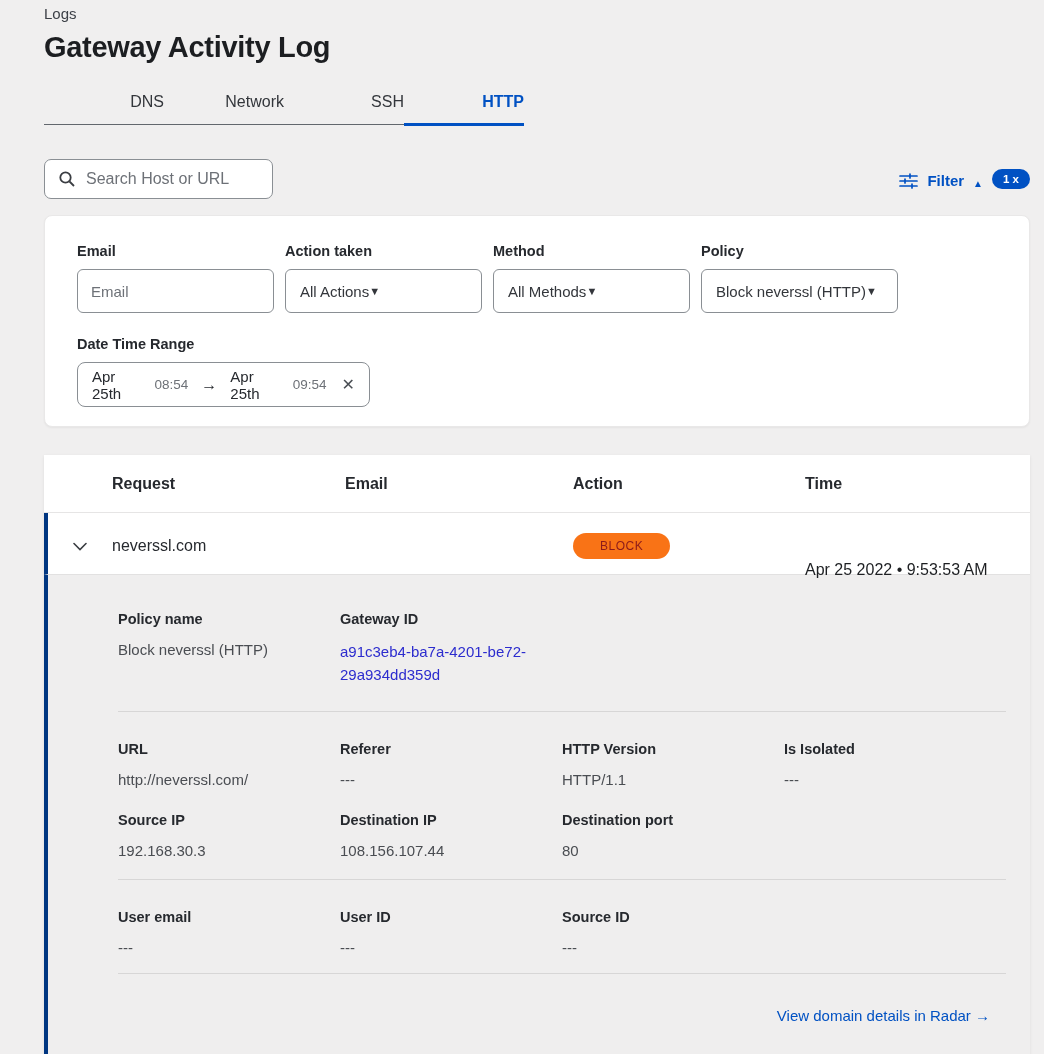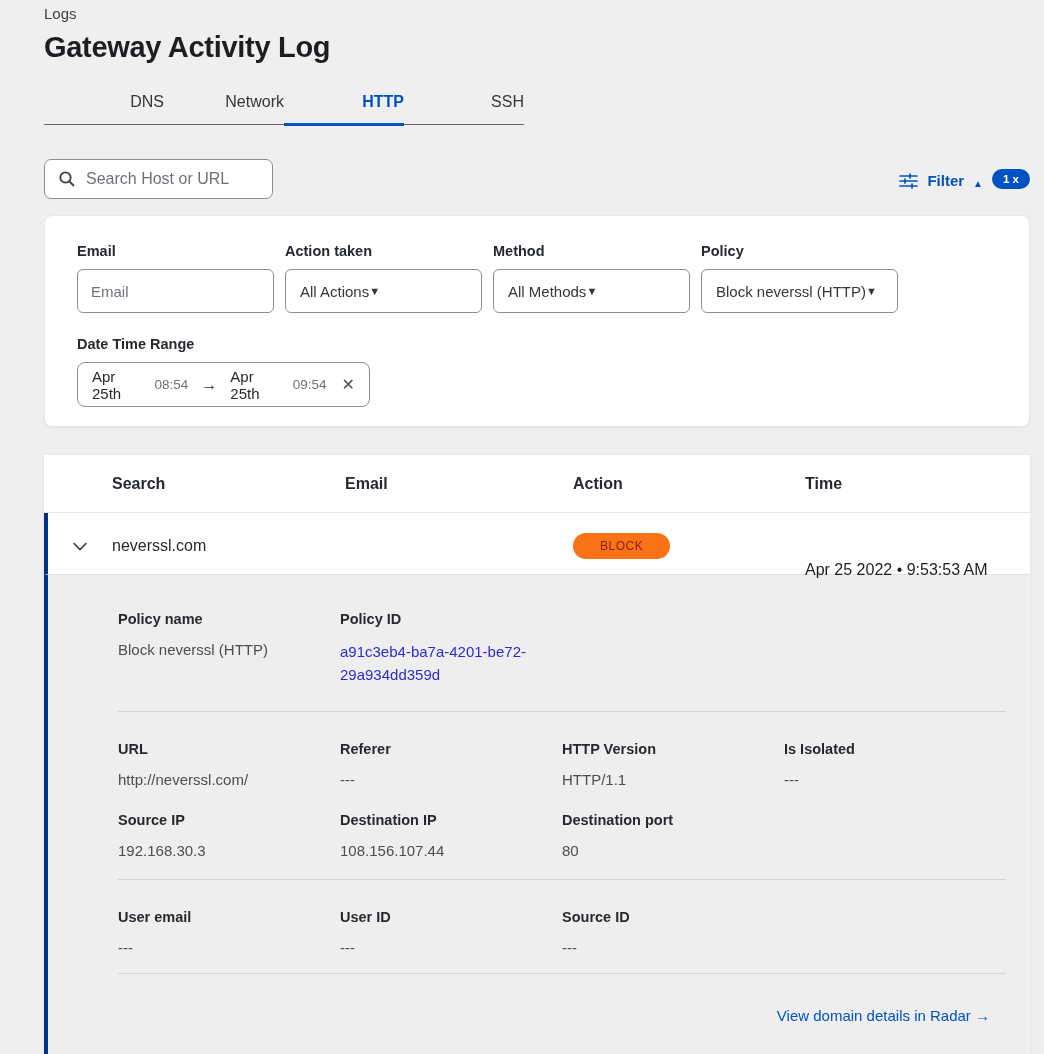--- a/index.html
+++ b/index.html
@@ -78,22 +78,22 @@
 <body>
 
 <div class="content">
 
   <div class="breadcrumb">Logs</div>
   <h1 class="page-title">Gateway Activity Log</h1>
 
   <div class="tabs">
     <div class="tab">DNS</div>
     <div class="tab">Network</div>
+    <div class="tab">SSH</div>
     <div class="tab active">HTTP</div>
-    <div class="tab">SSH</div>
   </div>
 
   <div class="toolbar">
     <div class="search-box">
       <span>
         <svg width="18" height="18" viewBox="0 0 18 18" fill="none" stroke="#3a3d42" stroke-width="1.8">
           <circle cx="7.5" cy="7.5" r="5.2"></circle>
             <line x1="11.5" y1="11.5" x2="16" y2="16"></line>
         </svg>
       </span>
@@ -152,21 +152,21 @@
       <span class="dr-arrow">→</span>
       <span class="dr-date">Apr 25th</span>
       <span class="dr-time">09:54</span>
       <span class="dr-clear">✕</span>
     </div>
   </div>
 
   <div class="table-card">
     <div class="thead">
       <div></div>
-      <div>Search</div>
+      <div>Request</div>
       <div>Email</div>
       <div>Action</div>
       <div>Time</div>
     </div>
 
     <div class="log-row">
       <div class="expander">
         <span>
           <svg width="14" height="9" viewBox="0 0 14 9" fill="none" stroke="#3a3d42" stroke-width="1.6" stroke-linecap="round">
             <polyline points="1,1.5 7,7.5 13,1.5"></polyline>
@@ -182,21 +182,21 @@
     </div>
 
     <div class="details">
 
       <div class="detail-grid">
         <div>
           <div class="detail-label">Policy name</div>
           <div class="detail-value">Block neverssl (HTTP)</div>
         </div>
         <div>
-          <div class="detail-label">Policy ID</div>
+          <div class="detail-label">Gateway ID</div>
           <div class="detail-value"><a class="policy-link">a91c3eb4-ba7a-4201-be72-29a934dd359d</a></div>
         </div>
       </div>
 
       <hr class="divider div-1">
 
       <div class="detail-grid sec-b">
         <div>
           <div class="detail-label">URL</div>
           <div class="detail-value">http://neverssl.com/</div>

